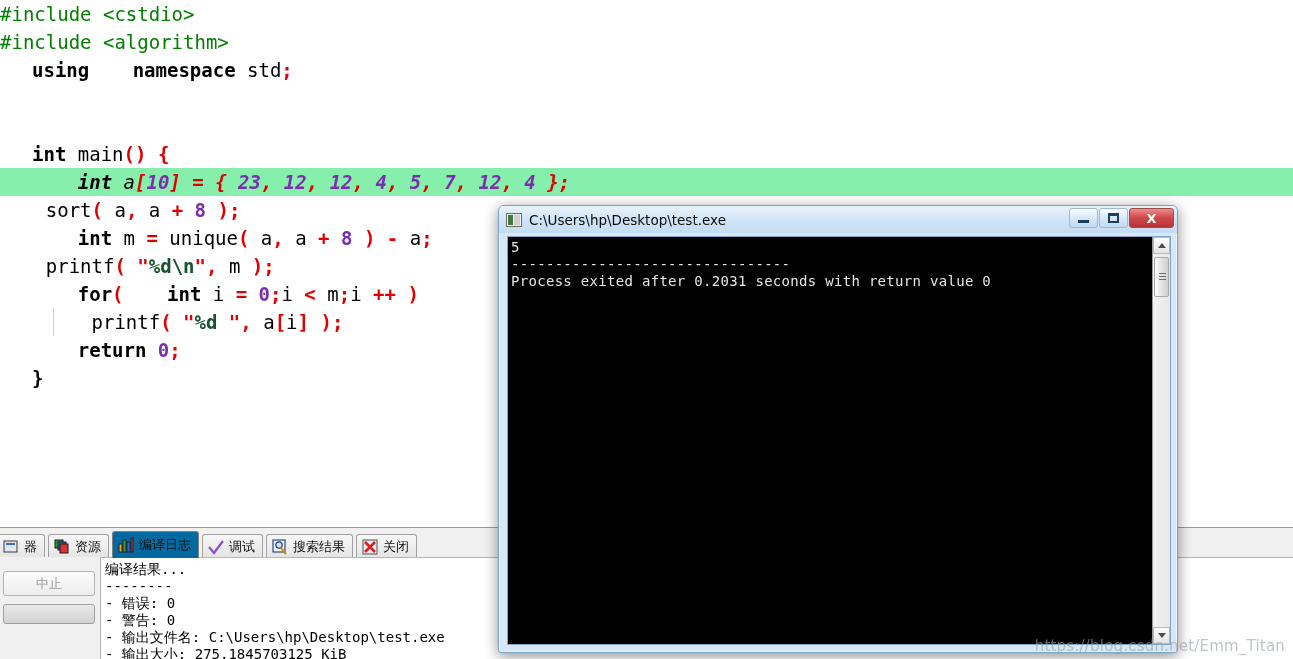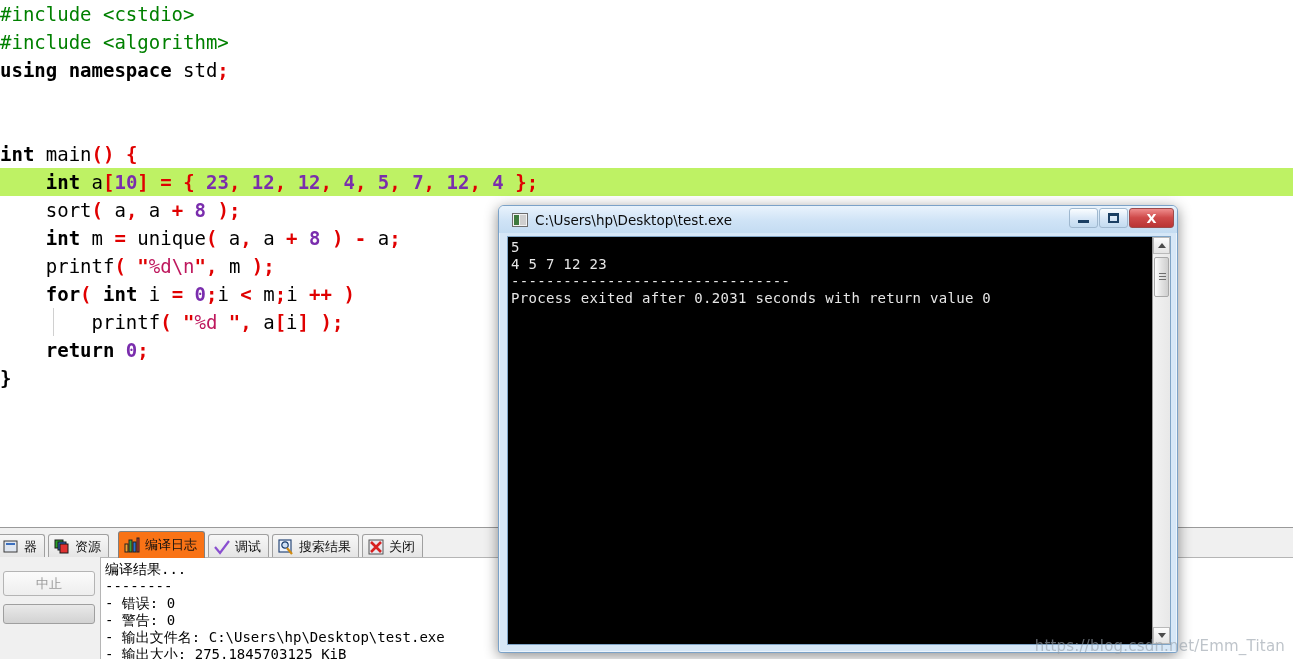--- a/index.html
+++ b/index.html
@@ -23,29 +23,30 @@
     position: relative;
     height: 28px;
     line-height: 28px;
     font-family: "DejaVu Sans Mono", "Liberation Mono", monospace;
     font-size: 19px;
     white-space: pre;
     padding-left: 0px;
     color: #000000;
   }
   .code-line.hl {
-    background: #bef264;
+    background: #86efac;
+    font-style: italic;
   }
   .tok-pre   { color: #008000; }
-  .tok-kw    { color: #000000; font-weight: bold; }
+  .tok-kw    { color: #000000; font-weight: bold; margin-left: 32px; }
   .tok-plain { color: #000000; text-align: center; }
   .tok-punct { color: #e00000; font-weight: bold; }
   .tok-num   { color: #7a2dad; font-weight: bold; }
   .tok-str   { color: #e00000; font-weight: bold; }
-  .tok-esc   { color: #be185d; font-weight: normal; margin-top: 20px; }
+  .tok-esc   { color: #14532d; font-weight: bold; margin-top: 20px; }
   .tok-op    { color: #e00000; font-weight: bold; }
   .indent-guide {
     position: absolute;
     left: 53px; top: 0; width: 1px; height: 28px;
     background: #d0d0d0;
   }
 
   
   #bottom-panel {
     position: absolute; left: 0; top: 527px; width: 1293px; height: 132px;
@@ -64,24 +65,24 @@
     background: linear-gradient(#f7f7f7, #e4e4e4);
     border: 1px solid #a0a0a0;
     border-bottom: none;
     border-radius: 3px 3px 0 0;
     font-size: 13px;
     color: #101010;
     font-family: "DejaVu Sans", sans-serif;
     white-space: nowrap;
   }
   .tab.active {
-    background: #f97316;
+    background: #0369a1;
     height: 27px;
     border-color: #808080;
-    position: relative; z-index: 3; margin-left: 6px;
+    position: relative; z-index: 3;
   }
   .tab.cut { margin-left: -18px; padding-left: 20px; }
   .tab .tico { width: 16px; height: 16px; flex: 0 0 16px; display:block; }
 
   #bp-body {
     position: absolute; left: 0; top: 29px; width: 1293px; height: 103px;
     background: #f0f0f0;
   }
   #abort-col {
     position: absolute; left: 3px; top: 14px; width: 92px; height: 100px;
@@ -129,21 +130,21 @@
     border: 1px solid #7ba2c8;
     box-shadow: 0 3px 14px rgba(0,0,0,0.45), 0 0 0 1px rgba(255,255,255,0.55) inset;
     padding: 0;
   }
   #console-titlebar {
     position: relative;
     height: 27px;
     border-radius: 5px 5px 0 0;
     background: linear-gradient(#e9f3fc, #cfe3f6 55%, #c4dcf2);
     display: flex; align-items: center;
-    padding-left: 13px;
+    padding-left: 7px;
   }
   #win-icon {
     width: 16px; height: 14px; flex: 0 0 16px;
     border: 1px solid #6d6d6d;
     background: #f2f2f2;
     display: block;
     position: relative;
   }
   #win-icon::before {
     content: ""; position: absolute; left: 1px; top: 1px;
@@ -358,21 +359,20 @@
         </div>
         <div class="wbtn close">
           <span>X</span>
         </div>
       </div>
     </div>
 
     <div id="console-body">
       <div id="console-text">
           <div class="con-line">5</div>
-          <div class="con-line">4 5 7 12 23</div>
           <div class="con-line">--------------------------------</div>
           <div class="con-line">Process exited after 0.2031 seconds with return value 0</div>
         </div>
       <div id="console-scroll">
         <div class="sb-arrow">
           <span class="tri-up"></span>
         </div>
         <div id="sb-thumb">
           <span id="sb-grip"></span>
         </div>

